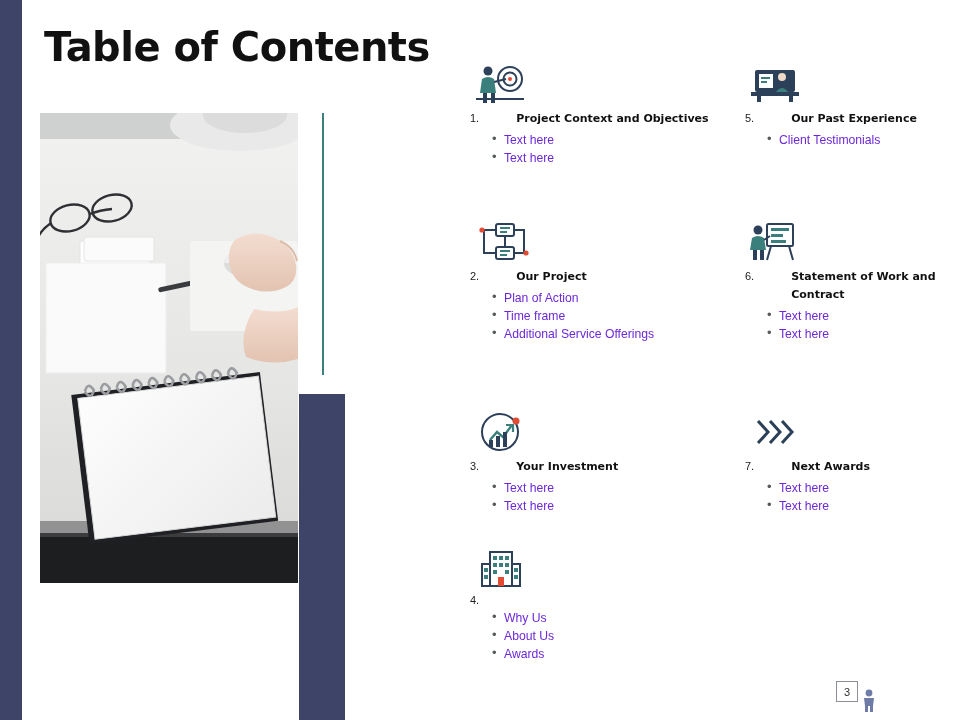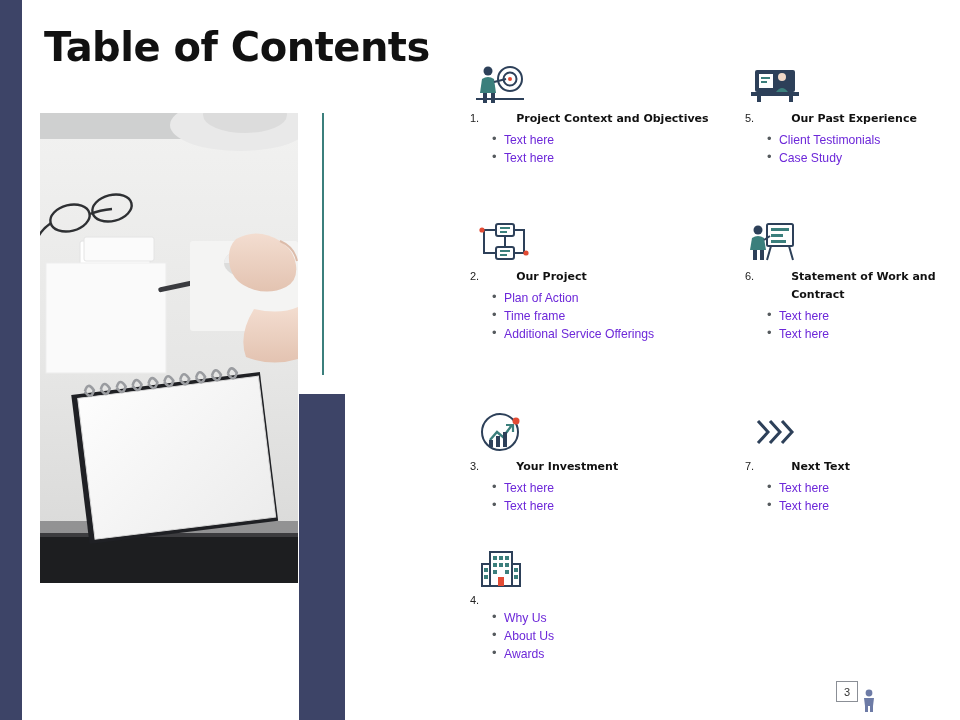--- a/index.html
+++ b/index.html
@@ -358,21 +358,20 @@
           <rect x="16" y="15" width="9" height="2" fill="#3b7f7c"></rect>
           <rect x="16" y="19" width="6" height="2" fill="#3b7f7c"></rect>
         </svg>
       </div>
       <div class="entry-head">
         <span class="entry-num">5.</span>
         <span class="entry-title">Our Past Experience</span>
       </div>
       <ul class="bullets">
         <li>Client  Testimonials</li>
-        <li>Case Study</li>
       </ul>
     </div>
 
     <div class="entry" style="top:158px;">
       <div class="entry-icon">
         <svg width="60" height="44" viewBox="0 0 60 44">
           <rect x="22" y="4" width="26" height="22" rx="1.5" fill="none" stroke="#2d4059" stroke-width="2"></rect>
           <rect x="26" y="8" width="18" height="3" fill="#3b7f7c"></rect>
           <rect x="26" y="14" width="12" height="3" fill="#3b7f7c"></rect>
           <rect x="26" y="20" width="15" height="3" fill="#3b7f7c"></rect>
@@ -399,21 +398,21 @@
         <svg width="60" height="44" viewBox="0 0 60 44">
           <g stroke="#2d4059" stroke-width="3" fill="none" stroke-linecap="square">
             <path d="M14 12 l9 10 l-9 10"></path>
             <path d="M26 12 l9 10 l-9 10"></path>
             <path d="M38 12 l9 10 l-9 10"></path>
           </g>
         </svg>
       </div>
       <div class="entry-head">
         <span class="entry-num">7.</span>
-        <span class="entry-title">Next Text</span>
+        <span class="entry-title">Next Awards</span>
       </div>
       <ul class="bullets">
         <li>Text here</li>
         <li>Text here</li>
       </ul>
     </div>
 
   </div>
 
   <div class="page-num">3</div>

